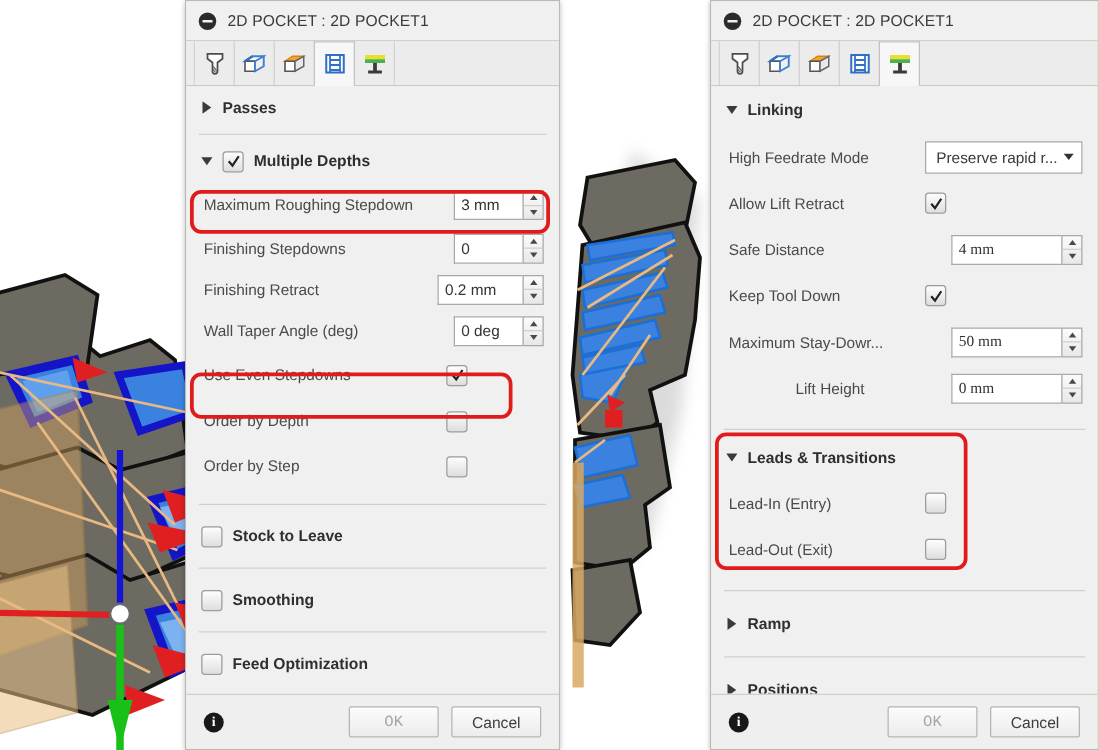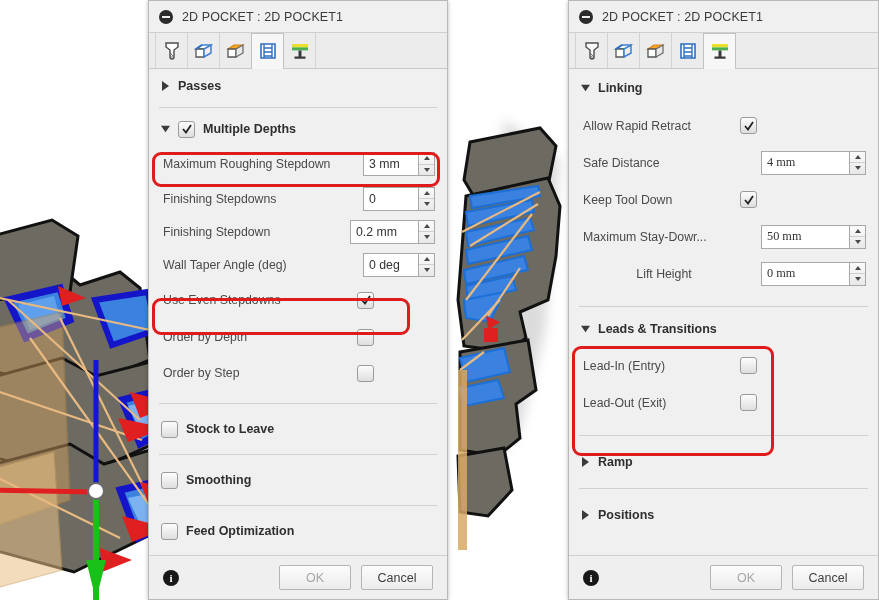--- a/index.html
+++ b/index.html
@@ -129,21 +129,21 @@
   }
   .info-ico{ width:16px;height:16px;border-radius:50%;background:#181818;color:#fff;
              font-size:11px;font-weight:bold;display:flex;align-items:center;justify-content:center;
              font-family:"Liberation Serif", serif; }
   .btn {
     height:25px; min-width:72px; padding:0 14px;
     border:1px solid #b5b5b5; background:linear-gradient(#fcfcfc,#ececec);
     border-radius:2px; font-size:12.5px; color:#3e3e3e;
     display:flex;align-items:center;justify-content:center;
   }
-  .btn.disabled { color:#a6a6a6; }
+  .btn.disabled { color:#a6a6a6;font-family:Liberation Mono, monospace; }
   .spacer { flex:1 1 auto; }
 
   
   .annot {
     position:absolute; border:3px solid #e01b1b; border-radius:9px;
     pointer-events:none; z-index:50;
   }
 </style>
 </head>
 <body>
@@ -346,21 +346,21 @@
               </div>
             <div class="dn">
                 <i></i>
               </div>
           </span>
         </span>
       </span>
     </div>
 
     <div class="row">
-      <span class="lbl">Finishing Stepdown</span>
+      <span class="lbl">Finishing Retract</span>
       <span class="ctl">
         <span class="numfield w68">
           <span class="inp">0.2 mm</span>
           <span class="spin">
             <div class="up">
                 <i></i>
               </div>
             <div class="dn">
                 <i></i>
               </div>
@@ -498,23 +498,32 @@
 
   <div class="body">
 
     <div class="group-head" style="height:38px;">
       <svg class="arrow" viewBox="0 0 10 9">
         <path d="M0 1 L10 1 L5 8 Z" fill="#3a3a3a"></path>
         </svg>
       <span>Linking</span>
     </div>
 
-
     <div class="row" style="height:37px;">
-      <span class="lbl">Allow Rapid Retract</span>
+      <span class="lbl">High Feedrate Mode</span>
+      <span class="ctl">
+        <span class="combo">
+          <span>Preserve rapid r...</span>
+          <span class="car"></span>
+        </span>
+      </span>
+    </div>
+
+    <div class="row" style="height:37px;">
+      <span class="lbl">Allow Lift Retract</span>
       <span class="ctl" style="width:126px;">
         <span class="cbx on">
           <svg width="12" height="12" viewBox="0 0 12 12">
               <path d="M2 6 L5 9.5 L10 2" stroke="#222" stroke-width="1.8" fill="none"></path>
             </svg>
         </span>
       </span>
     </div>
 
     <div class="row" style="height:37px;gap:16px;">

